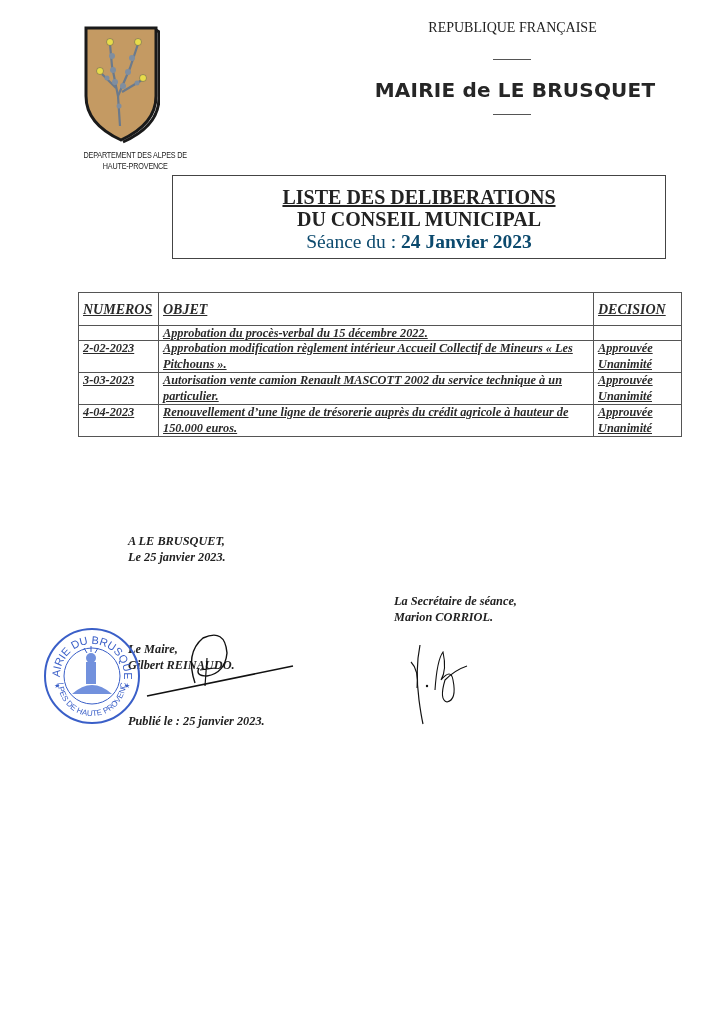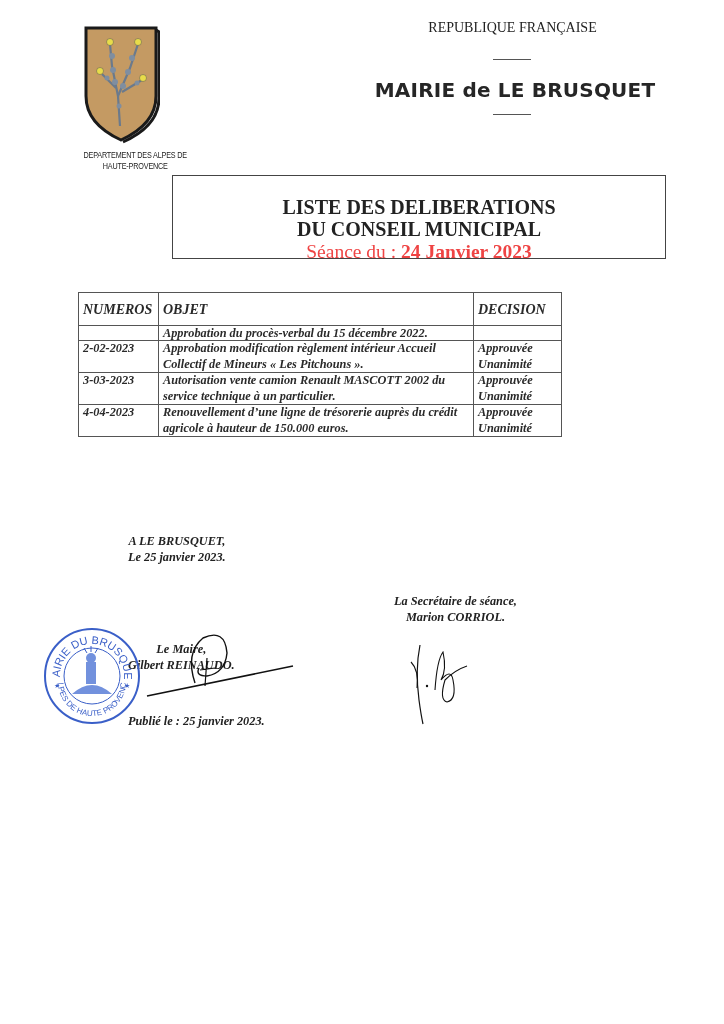--- a/index.html
+++ b/index.html
@@ -17,34 +17,34 @@
   
   #republique { left: 380px; top: 20px; width: 265px; text-align: center; font-size: 14px; color: #222; }
   .rule { height: 1px; background: #555; width: 38px; }
   #rule1 { left: 493px; top: 59px; }
   #mairie { left: 355px; top: 78px; width: 320px; text-align: center; font-family: "DejaVu Sans", sans-serif; font-weight: bold; font-size: 20px; color: #262626; letter-spacing: 0.2px; }
   #rule2 { left: 493px; top: 114px; }
 
   
   #titlebox { left: 172px; top: 175px; width: 494px; height: 84px; border: 1px solid #444; box-sizing: border-box; text-align: center; }
   #titlebox .l1, #titlebox .l2 { font-weight: bold; font-size: 20px; line-height: 22px; color: #222; }
-  #titlebox .l1 { margin-top: 20px; }
-  #titlebox .l3 { font-size: 19.5px; line-height: 24px; color: #ef4444; }
+  #titlebox .l1 { margin-top: 10px; text-decoration: underline; }
+  #titlebox .l3 { font-size: 19.5px; line-height: 24px; color: #0c4a6e; }
   #titlebox .l3 b { font-weight: bold; }
 
   
-  #delib-table { left: 78px; top: 292px; width: 484px; border-collapse: collapse; font-style: italic; font-weight: bold; font-size: 12.3px; color: #2a2a2a; }
+  #delib-table { left: 78px; top: 292px; width: 604px; border-collapse: collapse; font-style: italic; font-weight: bold; font-size: 12.3px; color: #2a2a2a; text-decoration: underline; }
   #delib-table td, #delib-table th { border: 1px solid #555; padding: 0 4px; vertical-align: top; text-align: left; line-height: 15.5px; }
   #delib-table th { font-size: 14px; height: 33px; padding-top: 9px; vertical-align: top; box-sizing: border-box; }
   #delib-table .c1 { width: 80px; }
   #delib-table .c3 { width: 88px; }
   #delib-table tr.r0 td { height: 14px; line-height: 14px; }
 
   
-  .sig { font-style: italic; font-weight: bold; font-size: 12.3px; line-height: 15.5px; color: #222; text-align: center; }
+  .sig { font-style: italic; font-weight: bold; font-size: 12.3px; line-height: 15.5px; color: #222; }
   #place { left: 128px; top: 534px; }
   #maire { left: 128px; top: 594px; margin-top: 48px; }
   #secretaire { left: 394px; top: 594px; }
   #publie { left: 128px; top: 714px; }
 
   #stamp { left: 42px; top: 626px; width: 100px; height: 100px; }
   #sig-maire { left: 145px; top: 628px; width: 150px; height: 80px; }
   #sig-secr { left: 405px; top: 640px; width: 70px; height: 85px; }
 </style>
 </head>

